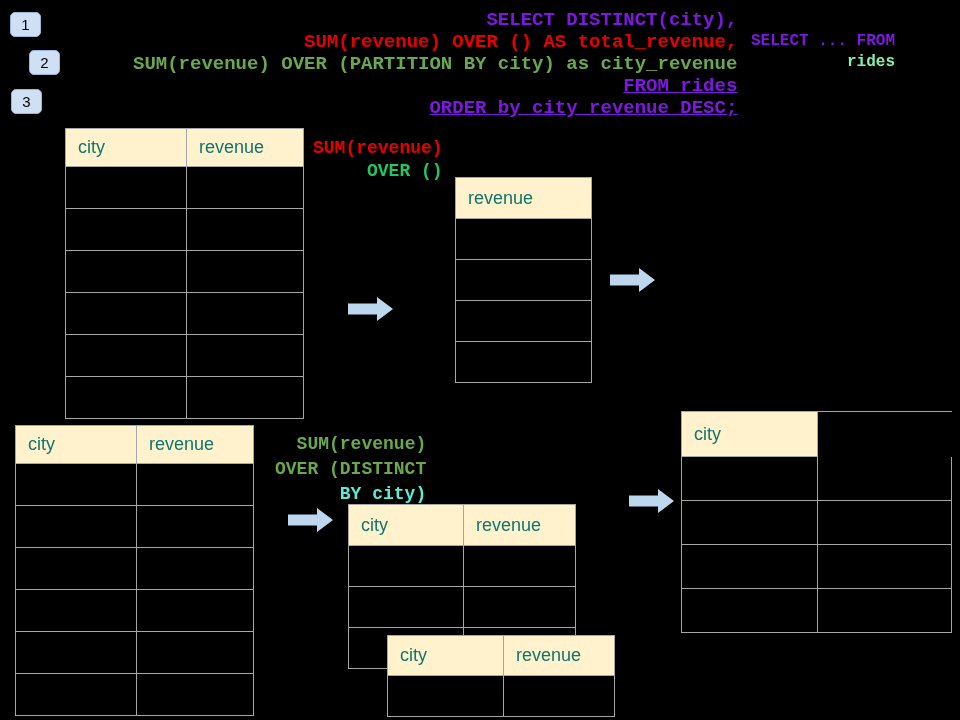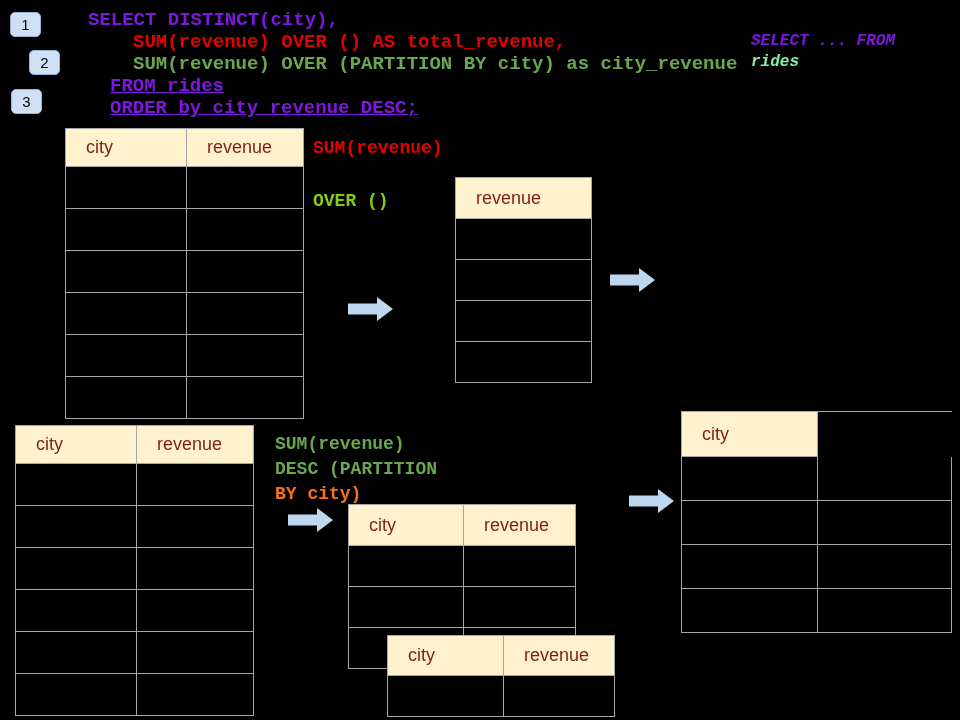--- a/index.html
+++ b/index.html
@@ -29,46 +29,47 @@
   #badge-1 { left: 10px; top: 12px; }
   #badge-2 { left: 29px; top: 50px; }
   #badge-3 { left: 11px; top: 89px; }
 
   
   .code {
     position: absolute;
     font-family: "Liberation Mono", monospace;
     font-weight: bold;
     white-space: pre;
+    text-align: right;
   }
   #sql-code       { left: 88px;  top: 9px;   font-size: 19px; line-height: 22px; }
   #sql-code .line:nth-child(2),
   #sql-code .line:nth-child(3) { padding-left: 45px; }
   #sql-code .line:nth-child(4),
   #sql-code .line:nth-child(5) { padding-left: 22px; text-decoration: underline; }
-  #side-note      { left: 751px; top: 31px;  font-size: 16px; line-height: 21px; font-style: italic; }
+  #side-note      { left: 751px; top: 31px;  font-size: 16px; line-height: 21px; }
   #total-note     { left: 313px; top: 137px; font-size: 18px; line-height: 23px; }
   #partition-note { left: 275px; top: 432px; font-size: 18px; line-height: 25px; }
 
   
   .tbl {
     position: absolute;
     border-left: 1px solid var(--table-border, #a6a6a6);
     border-top: 1px solid var(--table-border, #a6a6a6);
   }
   .thead, .trow { display: grid; grid-template-columns: var(--cols); }
   .th {
     height: var(--hh);
     background: var(--table-header-bg, #fff2cc);
     border-right: 1px solid var(--table-border, #a6a6a6);
     border-bottom: 1px solid var(--table-border, #a6a6a6);
     box-sizing: border-box;
     display: flex; align-items: center;
-    padding-left: 20px;
-    font-size: 18px; color: #7f1d1d;
+    padding-left: 12px;
+    font-size: 18px; color: #0f766e;
   }
   .td {
     height: var(--rh);
     background: #000;
     border-right: 1px solid var(--table-border, #a6a6a6);
     border-bottom: 1px solid var(--table-border, #a6a6a6);
     box-sizing: border-box;
   }
 
   
@@ -85,22 +86,22 @@
   </div>
   <div class="badge" id="badge-2">
     <span>2</span>
   </div>
   <div class="badge" id="badge-3">
     <span>3</span>
   </div>
 
   <div class="code" id="sql-code"><div class="line" style="color: rgb(126, 23, 224);">SELECT DISTINCT(city),</div><div class="line" style="color: rgb(230, 0, 0);">SUM(revenue) OVER () AS total_revenue,</div><div class="line" style="color: rgb(106, 168, 79);">SUM(revenue) OVER (PARTITION BY city) as city_revenue</div><div class="line" style="color: rgb(126, 23, 224);">FROM rides</div><div class="line" style="color: rgb(126, 23, 224);">ORDER by city_revenue DESC;</div></div>
   <div class="code" id="side-note"><div class="line" style="color: rgb(126, 23, 224);">SELECT ... FROM</div><div class="line" style="color: #86efac;">rides</div></div>
-  <div class="code" id="total-note"><div class="line" style="color: rgb(230, 0, 0);">SUM(revenue)</div><div class="line" style="color: #84cc16; margin-top: 30px;">OVER ()</div></div>
-  <div class="code" id="partition-note"><div class="line" style="color: rgb(106, 168, 79);">SUM(revenue)</div><div class="line" style="color: rgb(106, 168, 79);">DESC (PARTITION</div><div class="line" style="color: #f97316;">BY city)</div></div>
+  <div class="code" id="total-note"><div class="line" style="color: rgb(230, 0, 0);">SUM(revenue)</div><div class="line" style="color: #22c55e;">OVER ()</div></div>
+  <div class="code" id="partition-note"><div class="line" style="color: rgb(106, 168, 79);">SUM(revenue)</div><div class="line" style="color: rgb(106, 168, 79);">OVER (DISTINCT</div><div class="line" style="color: #5eead4;">BY city)</div></div>
 
   <div class="tbl" id="tbl-source-top" style="left:65px; top:128px; --cols:121px 117px; --hh:38px; --rh:42px;">
       <div class="thead">
         <div class="th">city</div>
         <div class="th">revenue</div>
       </div>
       <div class="trow">
         <div class="td"></div>
         <div class="td"></div>
       </div>

